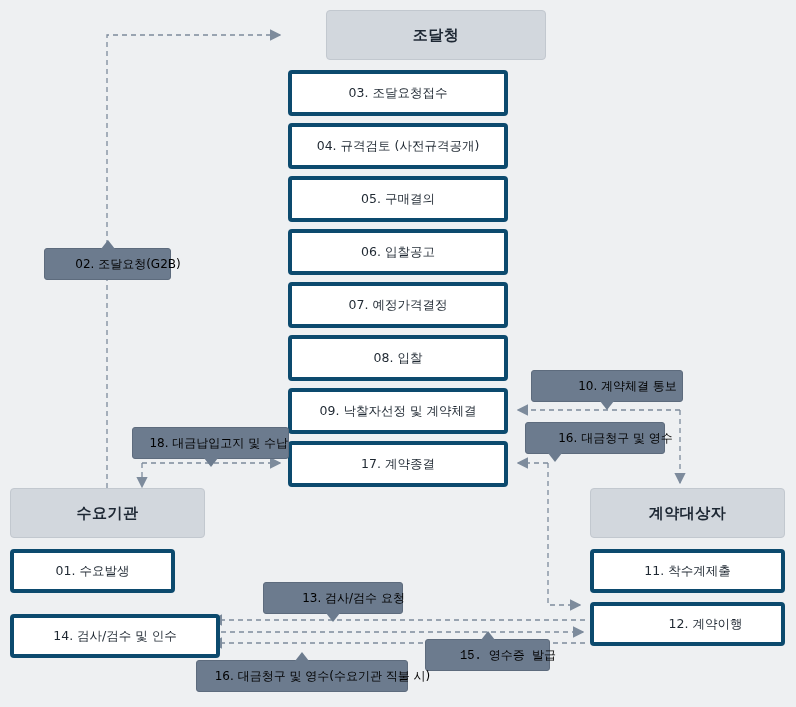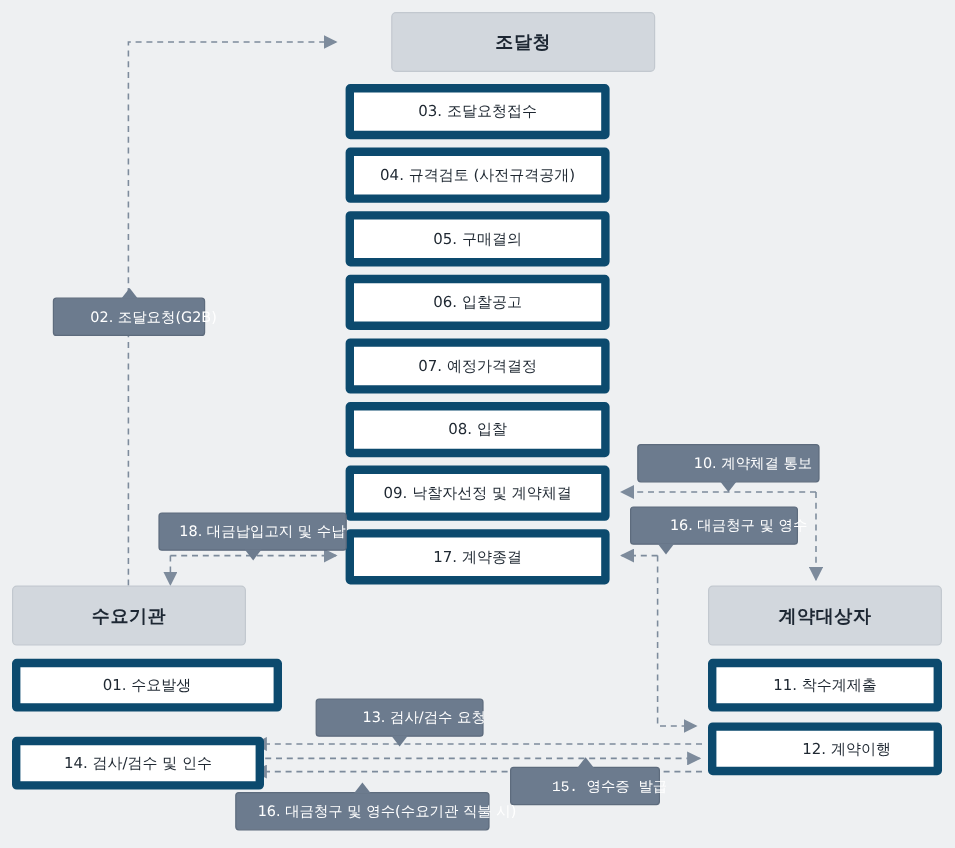--- a/index.html
+++ b/index.html
@@ -21,36 +21,36 @@
     border-radius:4px;
     box-sizing:border-box;
     display:flex;align-items:center;justify-content:center;
     font-size:15px;font-weight:bold;color:#1d2733;
     letter-spacing:.5px;
   }
   
   .step{
     position:absolute;
     background:#ffffff;
-    border:7px solid #0c4a6e;
+    border:4px solid #0c4a6e;
     border-radius:4px;
     box-sizing:border-box;
     display:flex;align-items:center;justify-content:center;
     font-size:12.5px;color:#1f2832;
     letter-spacing:0px;
   }
   
   .tag{
     position:absolute;
     background:#6c7b8e;
     border:1px solid #5d6b7d;
     border-radius:3px;
     box-sizing:border-box;
     display:flex;align-items:center;justify-content:center;
-    font-size:12px;color:#ffffff;
+    font-size:12px;color:#000000;
     white-space:nowrap;
     z-index:5;
     padding-left:41px;
   }
   .tag .nub{
     position:absolute;
     width:0;height:0;
     border-left:7px solid transparent;
     border-right:7px solid transparent;
   }
@@ -104,21 +104,21 @@
   <div class="step" style="left:288px;top:70px;width:220px;height:46px;">03. 조달요청접수</div>
   <div class="step" style="left:288px;top:123px;width:220px;height:46px;">04. 규격검토 (사전규격공개)</div>
   <div class="step" style="left:288px;top:176px;width:220px;height:46px;">05. 구매결의</div>
   <div class="step" style="left:288px;top:229px;width:220px;height:46px;">06. 입찰공고</div>
   <div class="step" style="left:288px;top:282px;width:220px;height:46px;">07. 예정가격결정</div>
   <div class="step" style="left:288px;top:335px;width:220px;height:46px;">08. 입찰</div>
   <div class="step" style="left:288px;top:388px;width:220px;height:46px;">09. 낙찰자선정 및 계약체결</div>
   <div class="step" style="left:288px;top:441px;width:220px;height:46px;">17. 계약종결</div>
 
   <div class="org-head" style="left:10px;top:488px;width:195px;height:50px;">수요기관</div>
-  <div class="step" style="left:10px;top:549px;width:225px;height:44px;">01. 수요발생</div>
+  <div class="step" style="left:10px;top:549px;width:165px;height:44px;">01. 수요발생</div>
   <div class="step" style="left:10px;top:602px;width:210px;height:44px;margin-top:12px;">14. 검사/검수 및 인수</div>
 
   <div class="org-head" style="left:590px;top:488px;width:195px;height:50px;">계약대상자</div>
   <div class="step" style="left:590px;top:549px;width:195px;height:44px;">11. 착수계제출</div>
   <div class="step" style="left:590px;top:602px;width:195px;height:44px;padding-left:36px;">12. 계약이행</div>
 
   <div class="tag nub-up" style="left:44px;top:248px;width:127px;height:32px;">
     <span>02. 조달요청(G2B)</span>
     <i class="nub"></i>
   </div>

